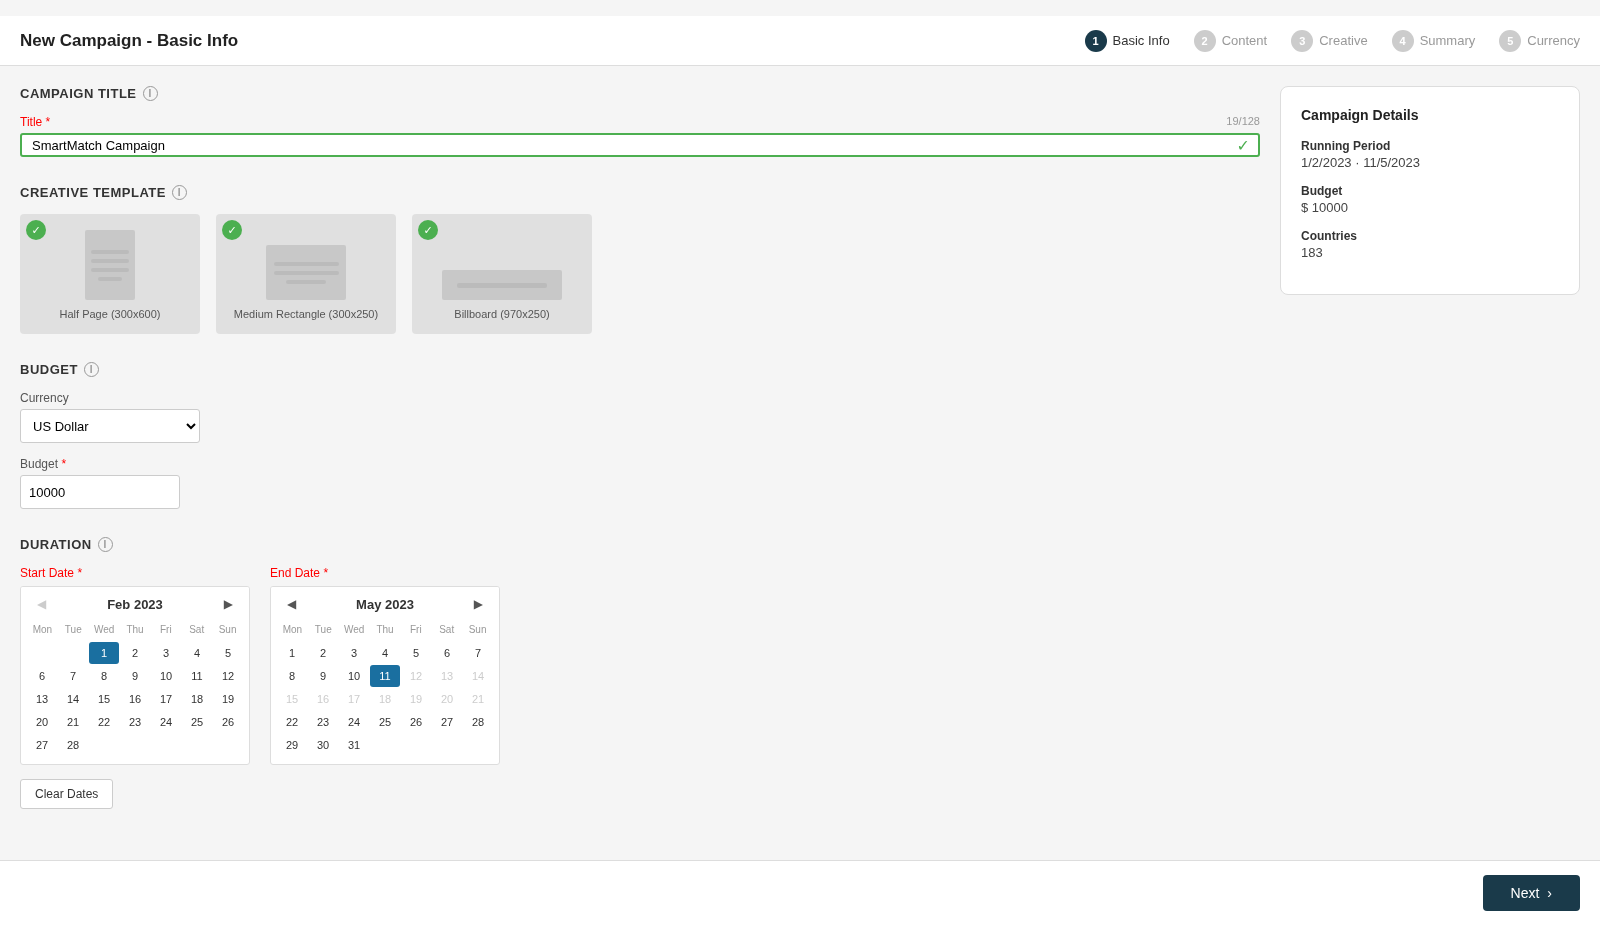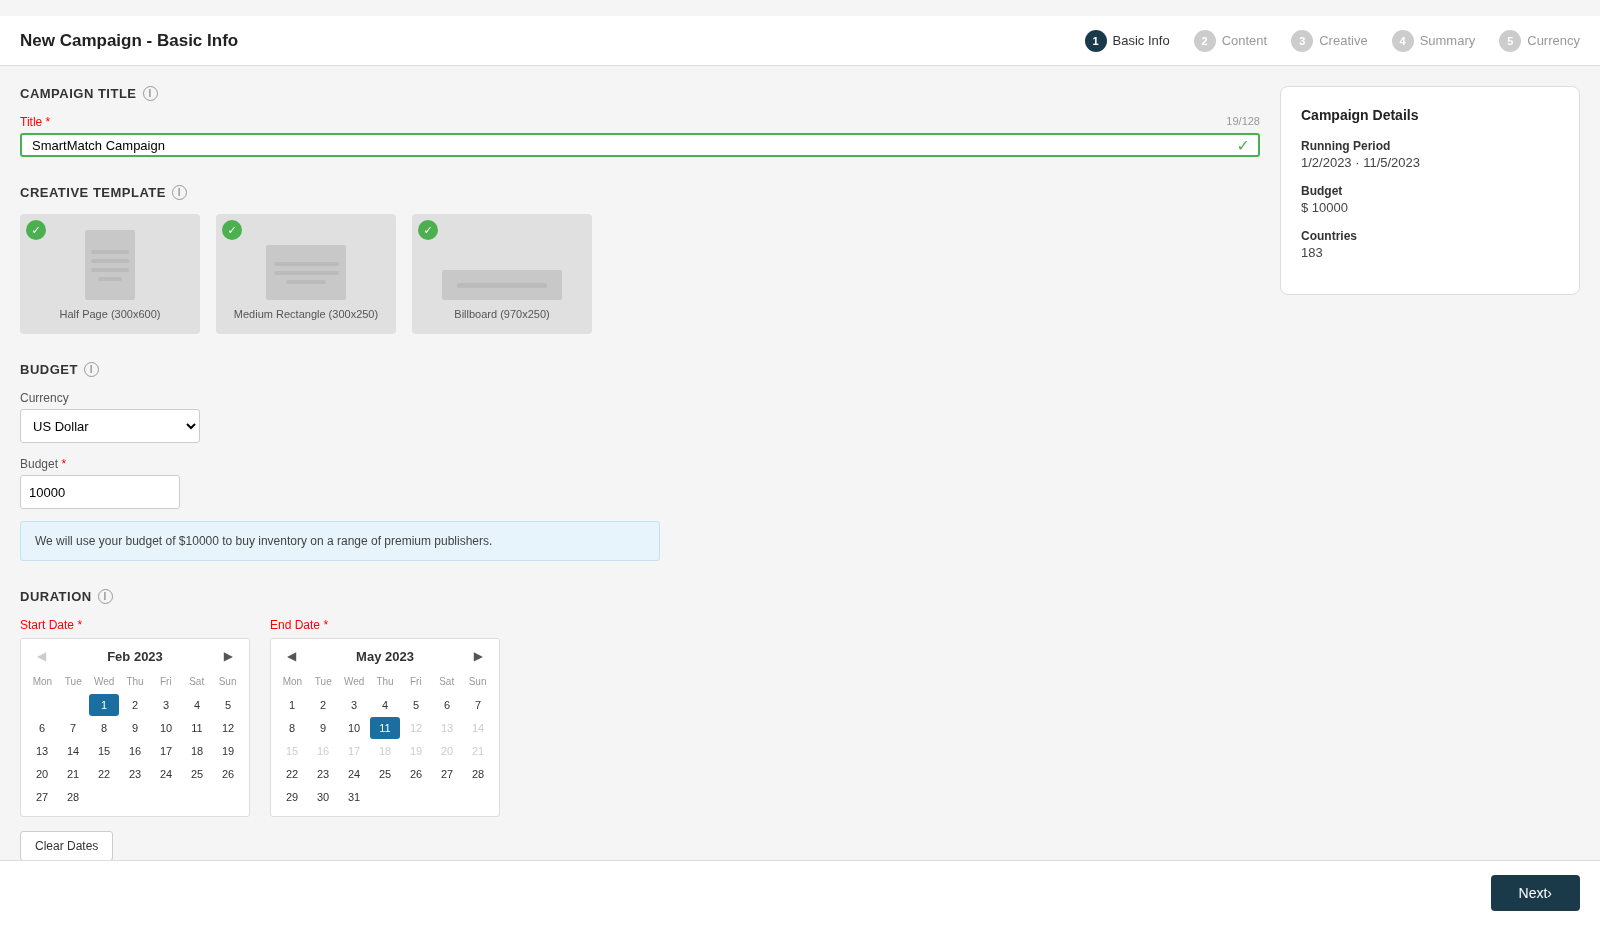--- a/index.html
+++ b/index.html
@@ -305,20 +305,21 @@
     .next-btn {
       background: #1a3a4a;
       color: #fff;
       border: none;
       border-radius: 4px;
       padding: 10px 28px;
       font-size: 14px;
       cursor: pointer;
       display: flex;
       align-items: center;
+      gap: 8px;
     }
   </style>
 </head>
 <body>
 
 <div class="header">
   <span class="header-title">New Campaign - Basic Info</span>
   <div class="steps">
 
   <div class="step active">
@@ -424,21 +425,20 @@
           </select>
         </div>
         <div class="field-group">
           <label>
             <span>Budget</span>
             <span style="color:red"> *</span>
           </label>
           <input class="budget-input" type="text" value="10000" style="">
         </div>
       </div>
-      <div class="budget-note">We will use your budget of $10000 to buy inventory on a range of premium publishers.</div>
     </div>
 
     <div class="section">
       <div class="section-title">
         <span>DURATION</span>
         <span class="info-icon">i</span>
       </div>
       <div class="calendars-row">
 
         <div class="calendar-wrapper">

